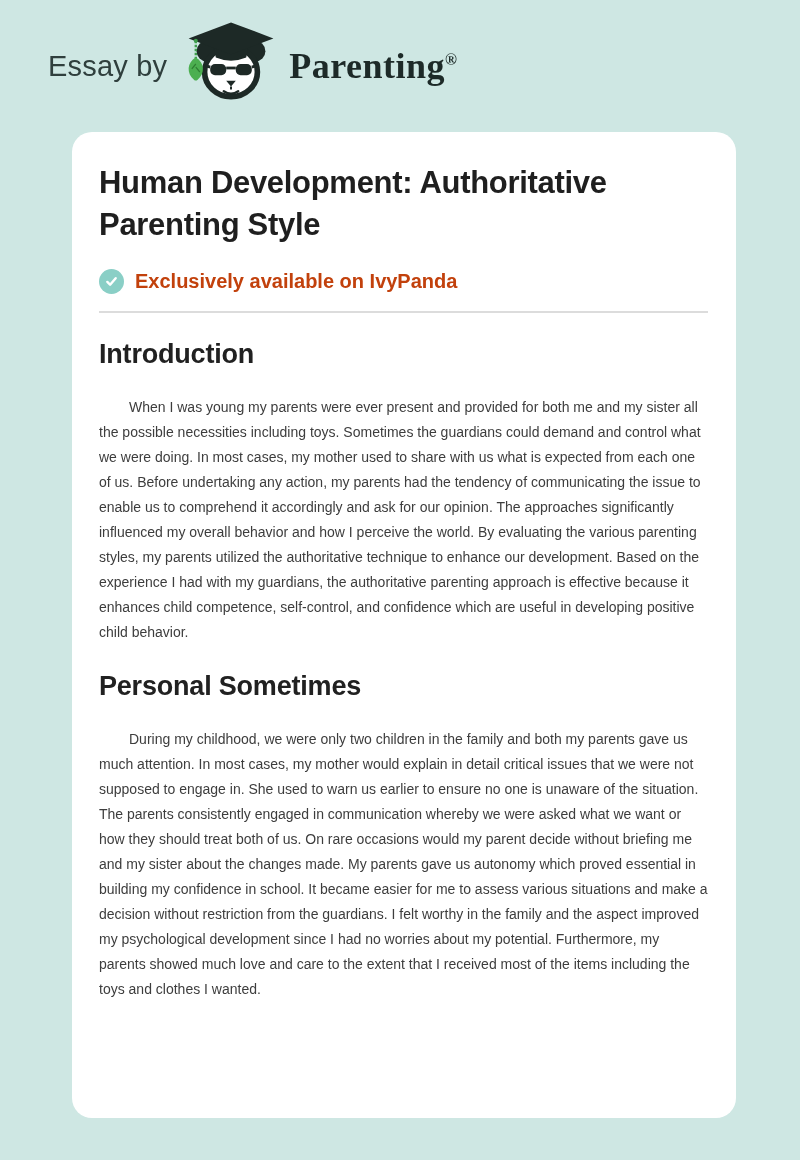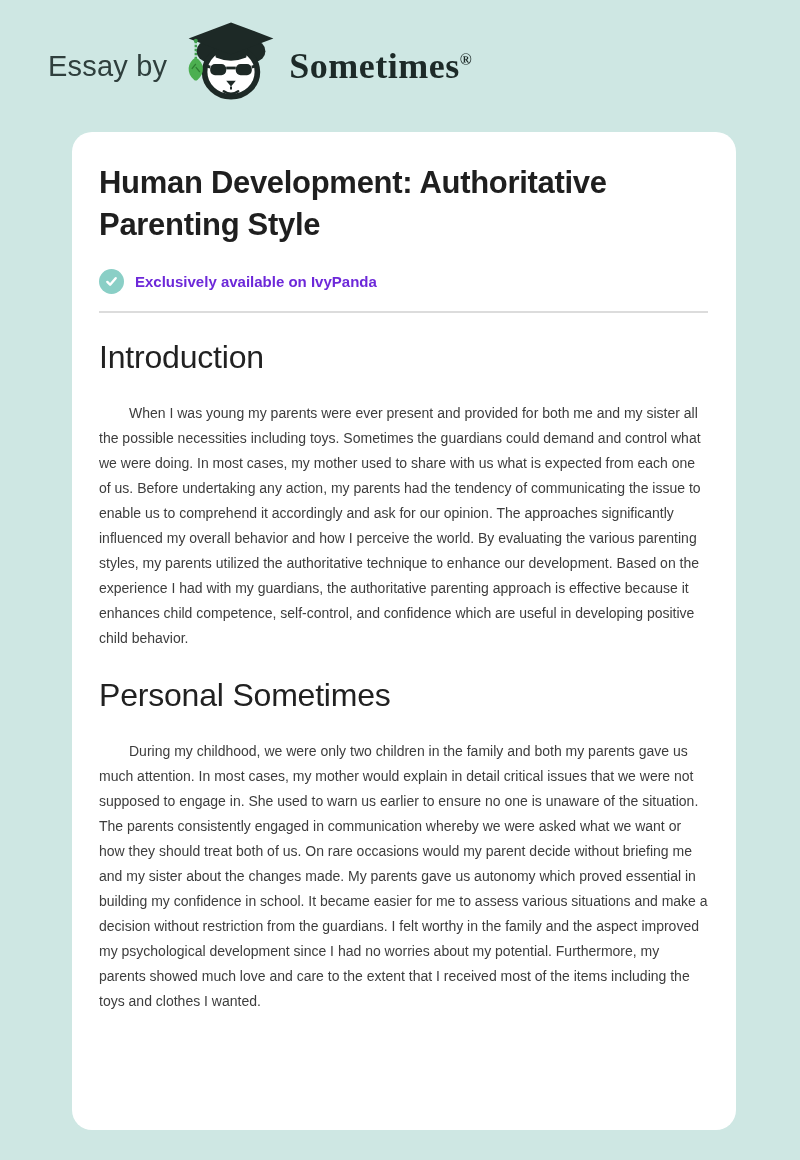--- a/index.html
+++ b/index.html
@@ -75,34 +75,34 @@
     width: 25px;
     height: 25px;
     min-width: 25px;
     border-radius: 50%;
     background: #8acfc6;
     display: flex;
     align-items: center;
     justify-content: center;
   }
   .badge-label {
-    font-size: 15px;
+    font-size: 20px;
     font-weight: 700;
-    color: #6d28d9;
+    color: #c2410c;
   }
 
   .divider {
     border: none;
     border-top: 2px solid #dcdcdc;
     margin: 0;
   }
 
   h2.section-heading {
-    font-size: 32px;
-    font-weight: 400;
+    font-size: 27px;
+    font-weight: 700;
     color: #212121;
     margin: 26px 0 25px 0;
     letter-spacing: -0.2px;
   }
 
   p.body-text {
     font-size: 14px;
     line-height: 25px;
     color: #3d3d3d;
     text-indent: 30px;
@@ -144,21 +144,21 @@
         <path d="M38 57 Q44 54 50 57" stroke="#ffffff" stroke-width="2" fill="none"></path>
         <path d="M70 57 Q76 54 82 57" stroke="#ffffff" stroke-width="2" fill="none"></path>
 
         <path d="M54 81 L66 81 L60 88 Z" fill="#1d2926"></path>
         <path d="M60 88 L60 92" stroke="#1d2926" stroke-width="2.5"></path>
         <path d="M51 94 Q60 100 69 94" stroke="#1d2926" stroke-width="3" fill="none" stroke-linecap="round"></path>
       </svg>
     </span>
   </span>
 
-  <span class="brand"><span>Sometimes</span><sup>®</sup></span>
+  <span class="brand"><span>Parenting</span><sup>®</sup></span>
 </div>
 
 <div class="card">
 
   <h1 class="title">Human Development: Authoritative Parenting Style</h1>
 
   <div class="badge-row">
     <span class="badge-circle">
       <svg width="13" height="13" viewBox="0 0 14 14">
         <path d="M2.5 7.5 L5.5 10.5 L11.5 3.5" stroke="#ffffff" stroke-width="2.6" fill="none" stroke-linecap="round" stroke-linejoin="round"></path>

